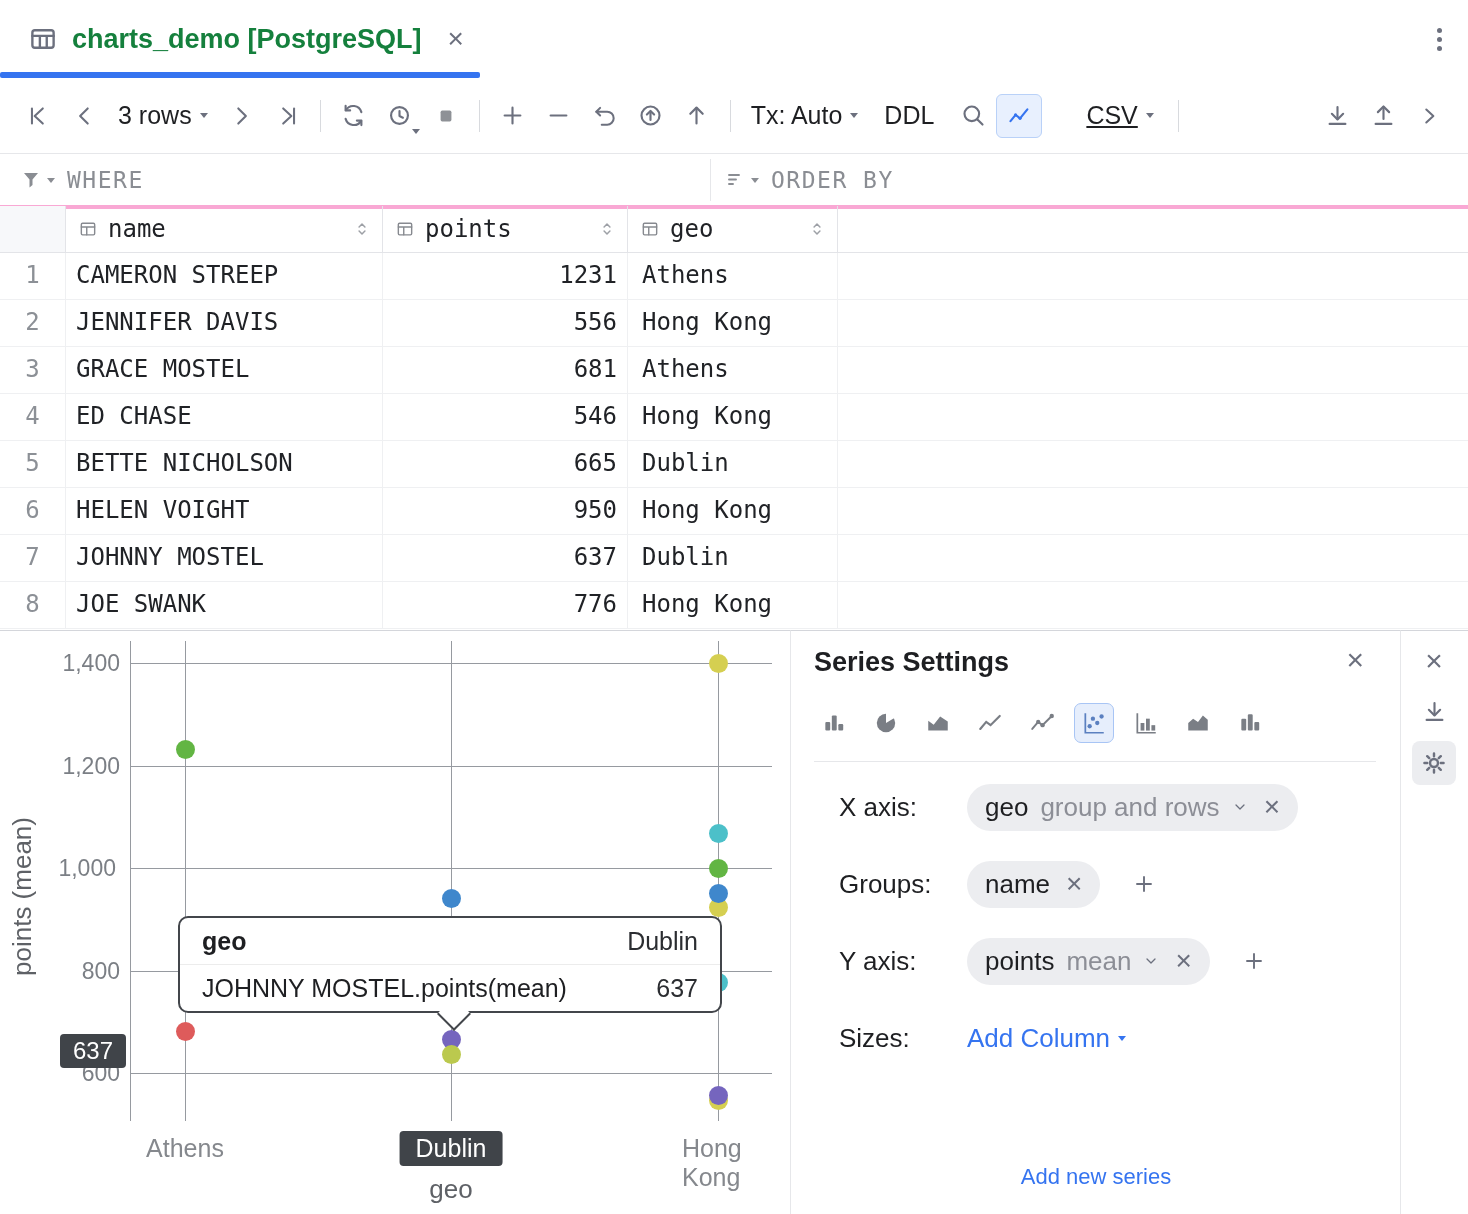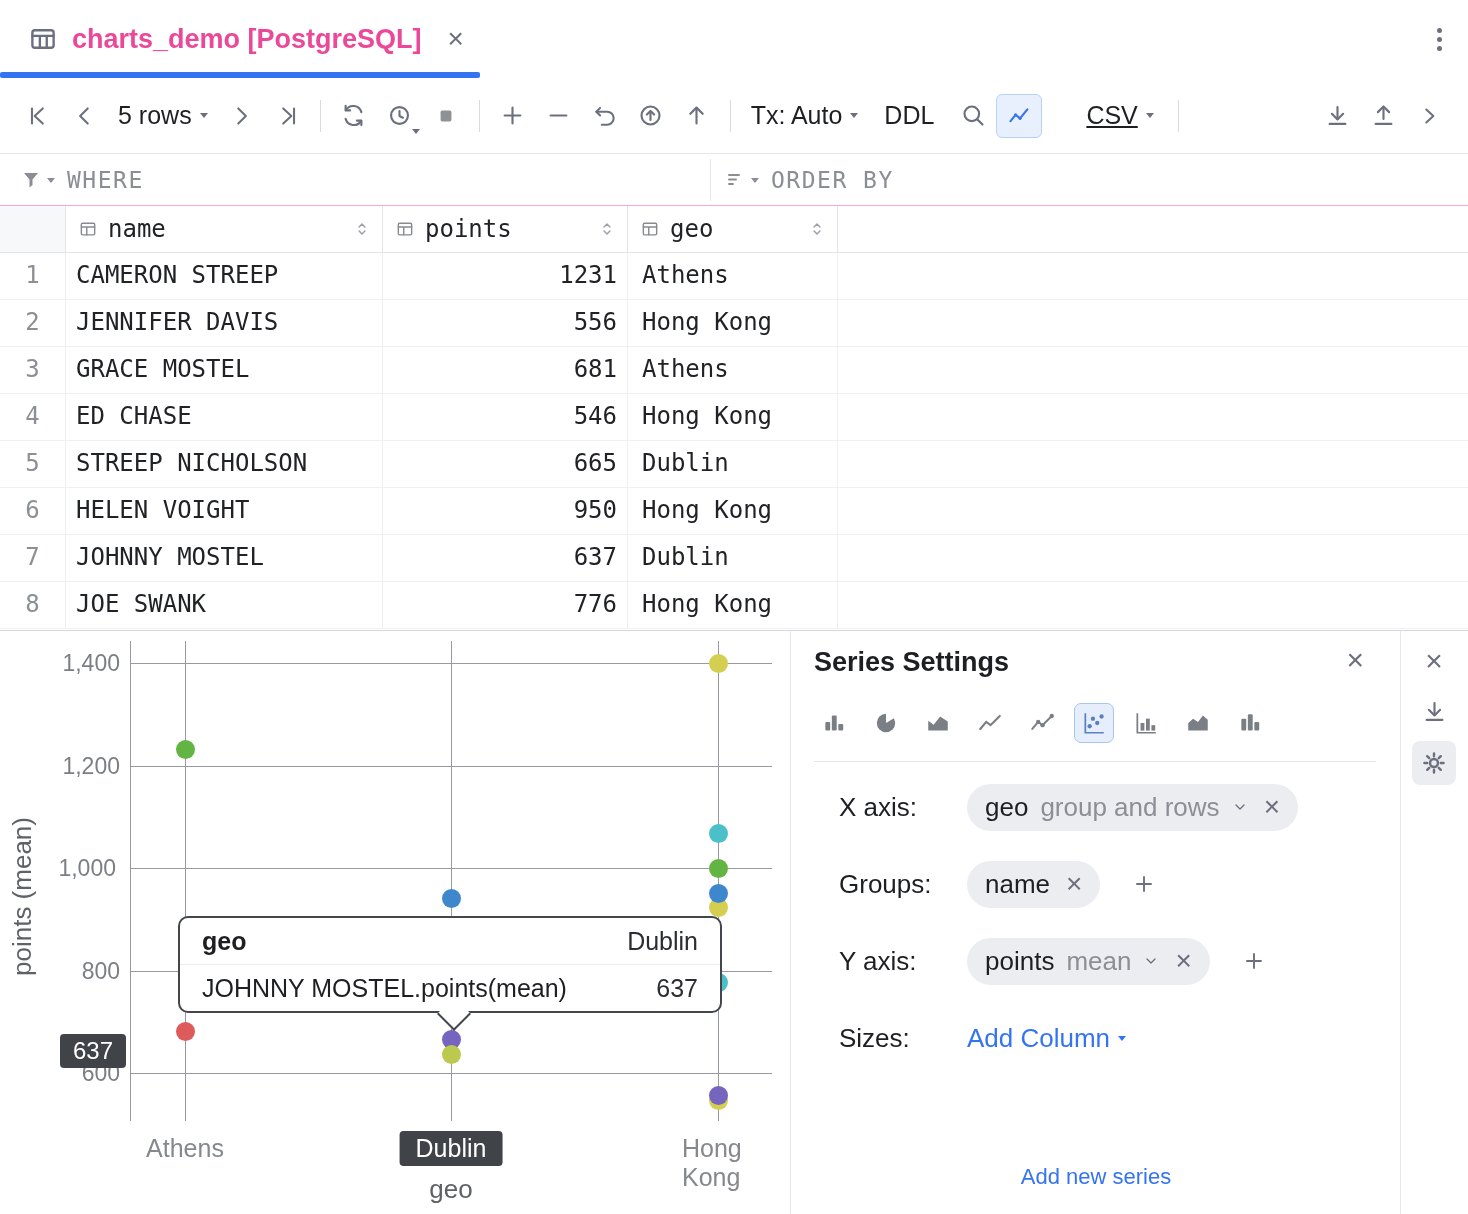--- a/index.html
+++ b/index.html
@@ -5,38 +5,38 @@
   html,body{margin:0;padding:0;}
   body{width:1468px;height:1214px;position:relative;overflow:hidden;background:#fff;
        font-family:"Liberation Sans",sans-serif;color:#1E1F22;}
   .abs{position:absolute;}
   svg.si{stroke:#6C707E;fill:none;stroke-width:1.9;stroke-linecap:round;stroke-linejoin:round;display:block;}
   svg.ct{fill:#7A7E85;stroke:none;display:block;}
 
   
   .tabbar{left:0;top:0;width:1468px;height:78px;display:flex;align-items:center;}
   .tab{display:flex;align-items:center;padding-left:28px;height:100%;position:relative;}
-  .tab-title{font-size:27px;font-weight:600;margin-left:14px;color:#ec4899;}
+  .tab-title{font-size:27px;font-weight:600;margin-left:14px;color:#15803d;}
   .tab-close{margin-left:26px;font-size:28px;color:#6C707E;cursor:pointer;}
   .tab-underline{position:absolute;left:0;top:72px;width:480px;height:6px;background:#3574F0;border-radius:2px;}
   .kebab{margin-left:auto;margin-right:26px;display:flex;flex-direction:column;gap:4px;}
   .kebab i{width:5px;height:5px;border-radius:50%;background:#6C707E;}
 
   
   .toolbar{left:0;top:78px;width:1468px;height:76px;border-bottom:1px solid #E6E7EA;
            display:flex;align-items:center;padding:0 16px;box-sizing:border-box;}
   .tbtn{width:46px;height:44px;display:flex;align-items:center;justify-content:center;border-radius:6px;position:relative;flex:none;}
   .tbtn.sel{background:#E8F0FE;border:1px solid #B9D1F8;box-sizing:border-box;}
   .tlabel{display:flex;align-items:center;gap:8px;font-size:25px;color:#1E1F22;padding:0 10px;flex:none;}
   .tsep{width:1px;height:32px;background:#D8DADE;margin:0 10px;flex:none;}
   .caret{width:0;height:0;border-left:4.5px solid transparent;border-right:4.5px solid transparent;border-top:5.5px solid #6C707E;}
   .clock-caret{position:absolute;right:3px;bottom:4px;}
 
   
-  .filterbar{left:0;top:155px;width:1468px;height:50px;border-bottom:1px solid #f9a8d4;}
+  .filterbar{left:0;top:155px;width:1468px;height:50px;border-bottom:4px solid #f9a8d4;}
   .fsection{position:absolute;top:0;height:50px;display:flex;align-items:center;gap:12px;
             font-family:"DejaVu Sans Mono",monospace;font-size:23px;letter-spacing:1.5px;color:#8A8D93;}
   .fwhere{left:20px;}
   .forder{left:724px;}
   .fdivider{position:absolute;left:710px;top:4px;width:1px;height:42px;background:#E6E7EA;}
 
   
   .grid-area{left:0;top:206px;width:1468px;height:424px;overflow:hidden;
              font-family:"DejaVu Sans Mono",monospace;font-size:24px;}
   .thead{display:flex;height:46px;border-bottom:1px solid #E3E4E8;}
@@ -126,21 +126,21 @@
         <path d="M15.5 5 8 12l7.5 7"></path>
         <path d="M5.5 5v14"></path>
       </svg>
     </div>
   <div class="tbtn">
       <svg class="si" width="26" height="26" viewBox="0 0 24 24">
         <path d="M14.5 5 7.5 12l7 7"></path>
       </svg>
     </div>
   <div class="tlabel">
-      <span>5 rows</span>
+      <span>3 rows</span>
       <span class="caret"></span>
     </div>
   <div class="tbtn">
       <svg class="si" width="26" height="26" viewBox="0 0 24 24">
         <path d="M9.5 5l7 7-7 7"></path>
       </svg>
     </div>
   <div class="tbtn">
       <svg class="si" width="26" height="26" viewBox="0 0 24 24">
         <path d="M8.5 5 16 12l-7.5 7"></path>
@@ -326,21 +326,21 @@
         <div class="cell cgeo">Athens</div>
       </div>
       <div class="trow">
         <div class="cell gut">4</div>
         <div class="cell cname">ED CHASE</div>
         <div class="cell cpoints">546</div>
         <div class="cell cgeo">Hong Kong</div>
       </div>
       <div class="trow">
         <div class="cell gut">5</div>
-        <div class="cell cname">STREEP NICHOLSON</div>
+        <div class="cell cname">BETTE NICHOLSON</div>
         <div class="cell cpoints">665</div>
         <div class="cell cgeo">Dublin</div>
       </div>
       <div class="trow">
         <div class="cell gut">6</div>
         <div class="cell cname">HELEN VOIGHT</div>
         <div class="cell cpoints">950</div>
         <div class="cell cgeo">Hong Kong</div>
       </div>
       <div class="trow">

